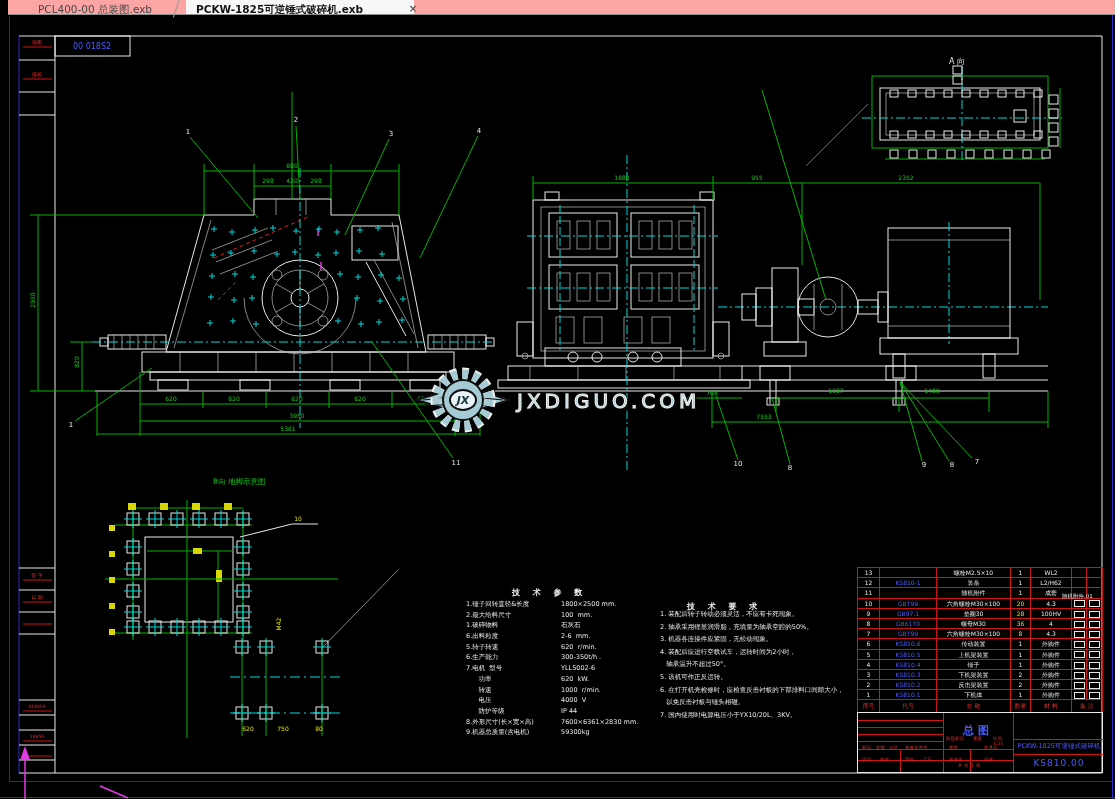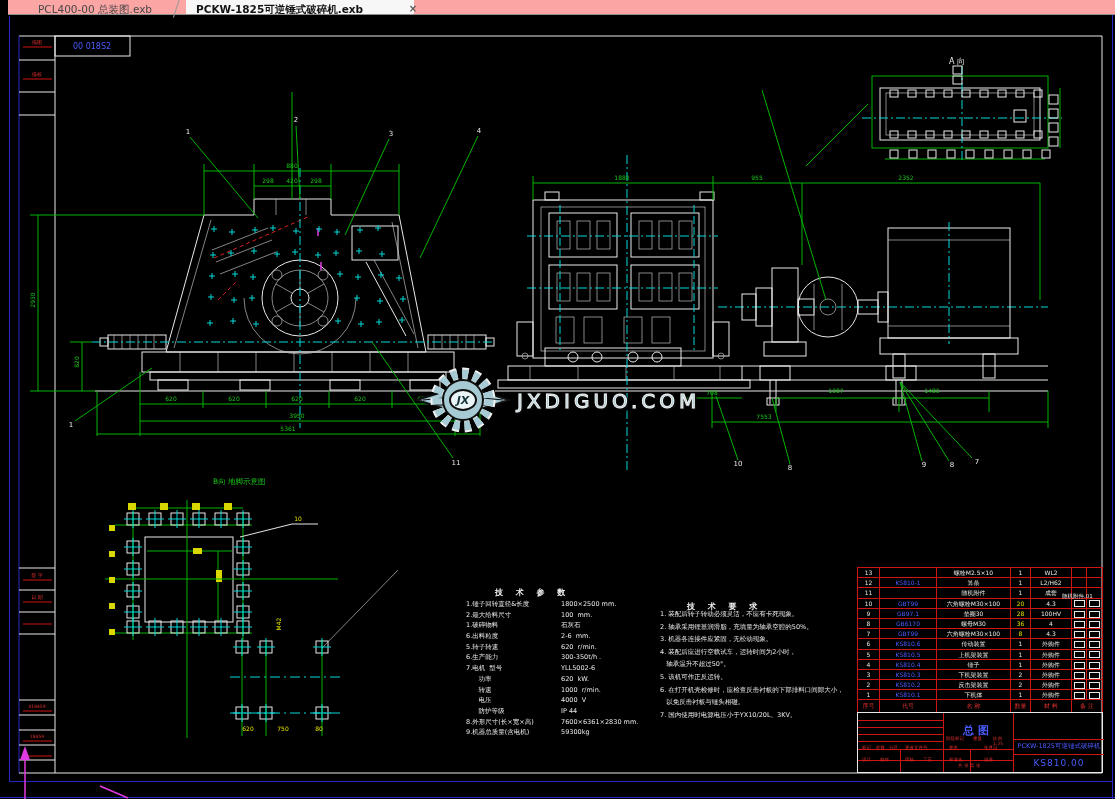--- a/index.html
+++ b/index.html
@@ -625,21 +625,21 @@
       <circle cx="48" cy="40" r="26" fill="none" stroke="#a6cbd4" stroke-width="9" stroke-dasharray="6 5"></circle>
       <circle cx="48" cy="40" r="20" fill="#a6cbd4" stroke="#101010" stroke-width="2"></circle>
       <ellipse cx="48" cy="40" rx="13" ry="10" fill="#e8f4f6" stroke="#101010" stroke-width="2"></ellipse>
       <text x="48" y="44" text-anchor="middle" font-size="11" font-style="italic" font-weight="bold" fill="#16333a">JX</text>
     </svg>
     <div class="wm-txt">
       <div class="wm-en">JXDIGUO.COM</div>
     </div>
   </div>
 
-  <div class="tp" style="left:495px;top:580px;">
+  <div class="tp" style="left:512px;top:580px;">
     <span class="tp-head">技 术 参 数</span>
   </div>
   <div class="tp" style="left:466px;top:600px;width:175px;" id="tech-params-items">
       <div class="tp-row"><span class="lab">1.锤子回转直径&amp;长度</span><span class="val">1800×2500 mm.</span></div>
       <div class="tp-row"><span class="lab">2.最大给料尺寸</span><span class="val">100  mm.</span></div>
       <div class="tp-row"><span class="lab">1.破碎物料</span><span class="val">石灰石</span></div>
       <div class="tp-row"><span class="lab">6.出料粒度</span><span class="val">2-6  mm.</span></div>
       <div class="tp-row"><span class="lab">5.转子转速</span><span class="val">620  r/min.</span></div>
       <div class="tp-row"><span class="lab">6.生产能力</span><span class="val">300-350t/h .</span></div>
       <div class="tp-row"><span class="lab">7.电机  型号</span><span class="val">YLL5002-6</span></div>

